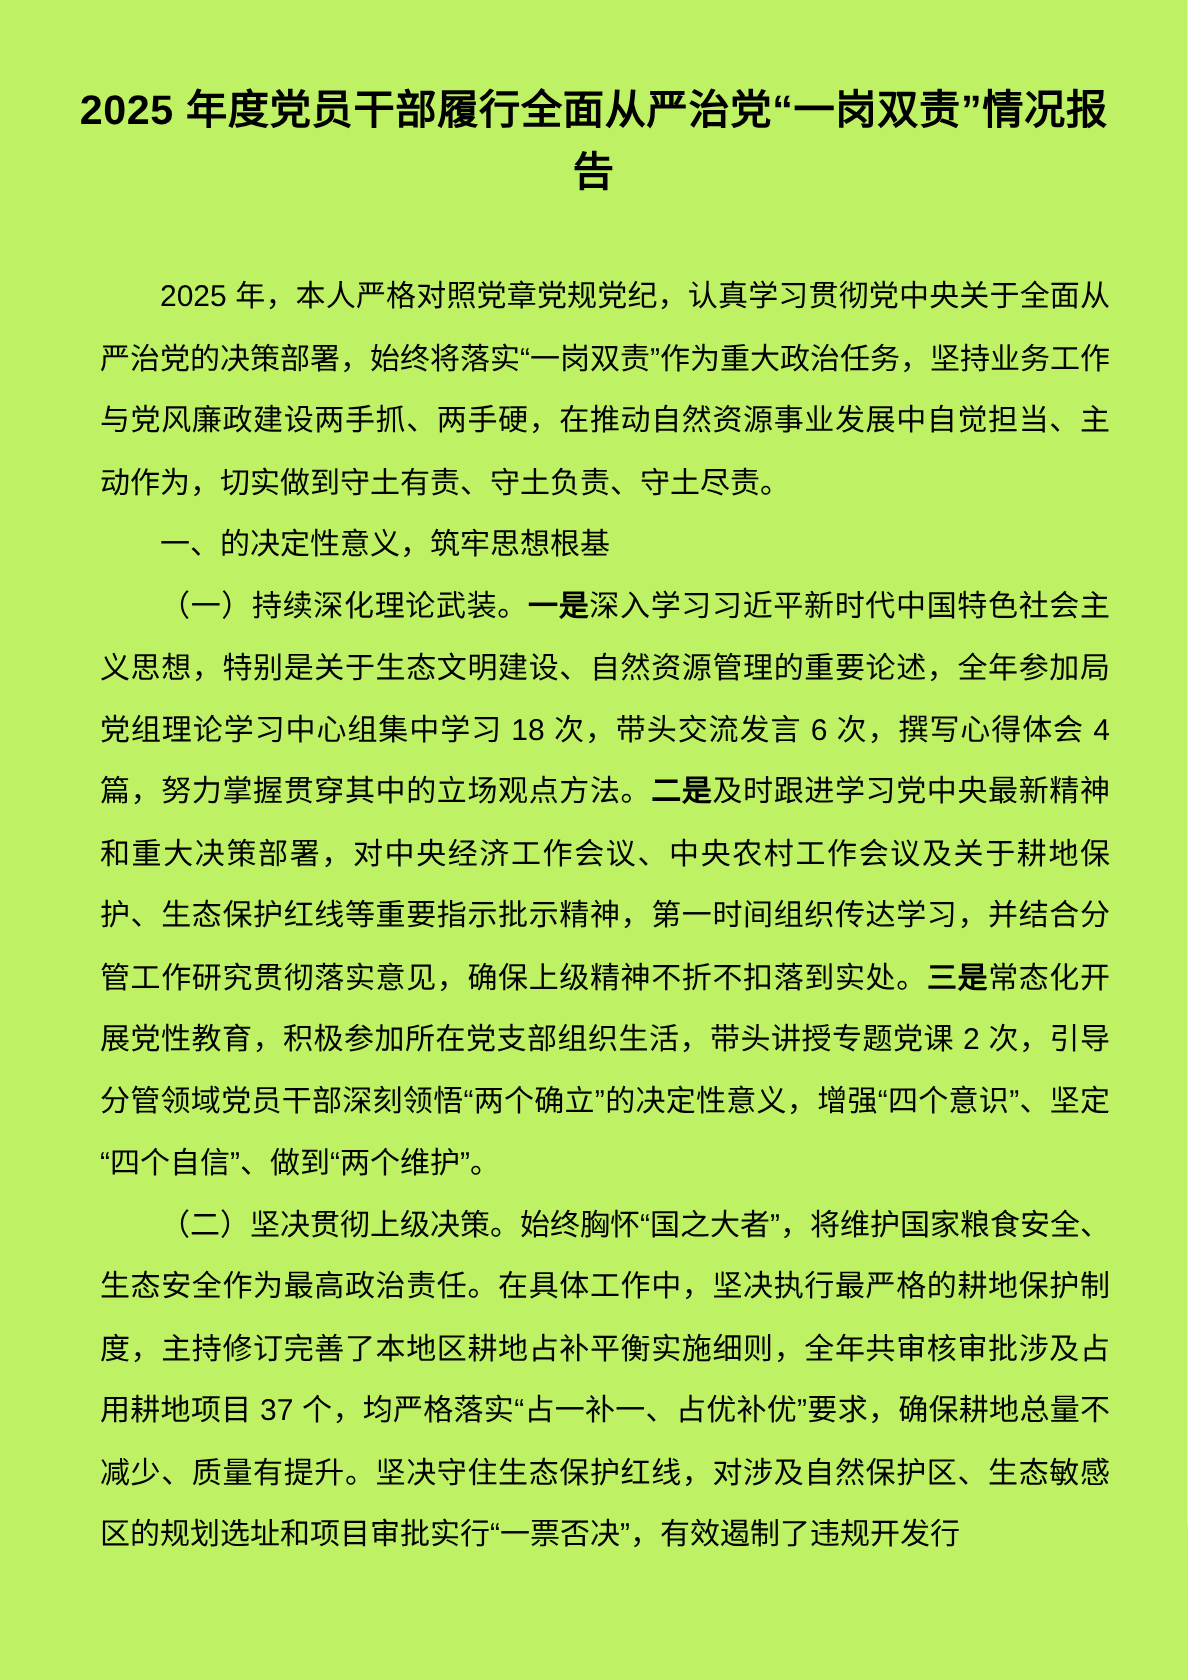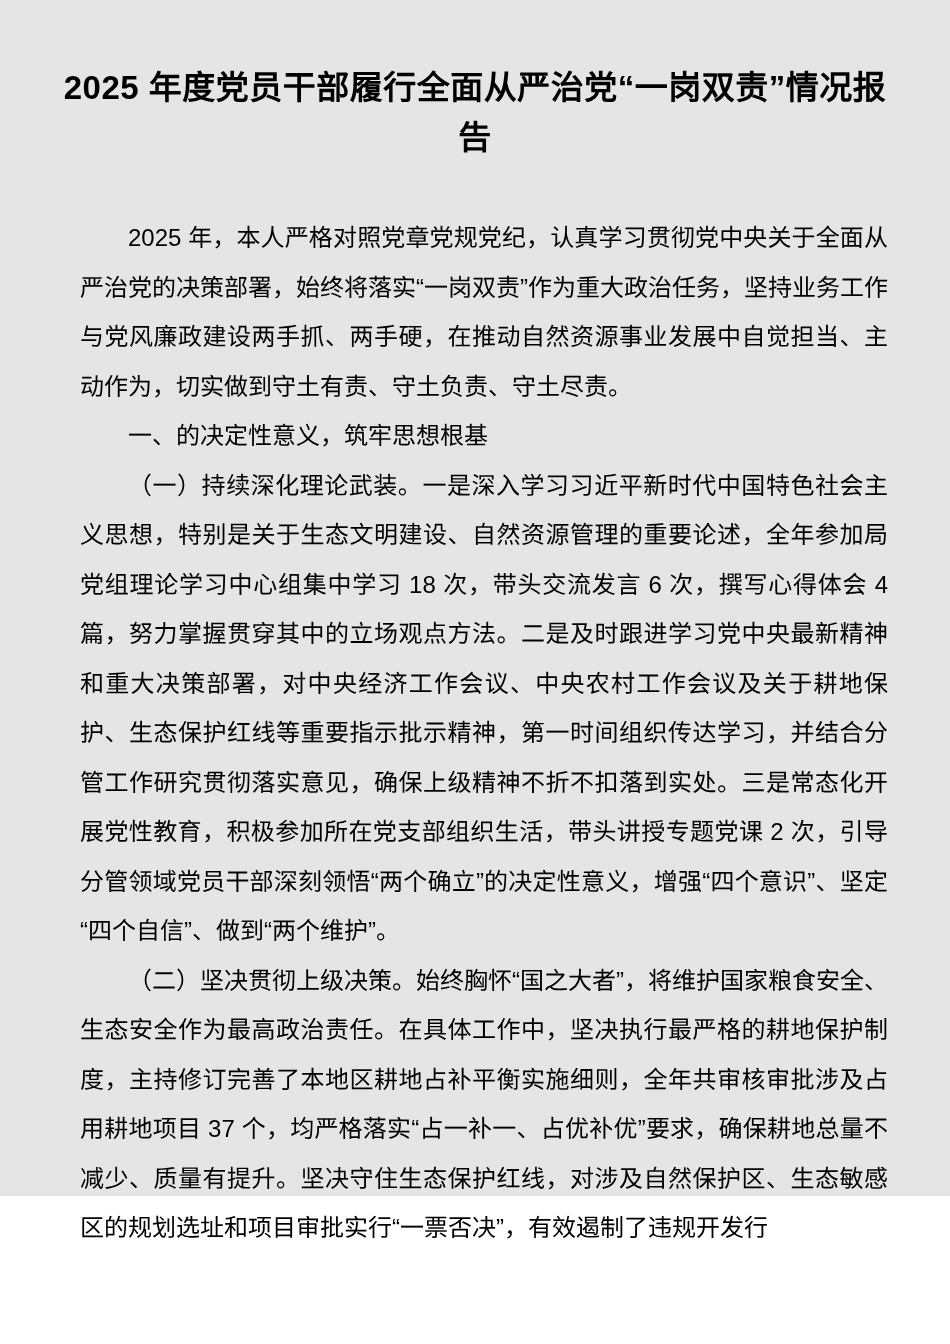--- a/index.html
+++ b/index.html
@@ -10,23 +10,23 @@
   body {
     width: 950px;
     height: 1344px;
     overflow: hidden;
     font-family: "Liberation Sans", "DejaVu Sans", sans-serif;
     color: #000000;
   }
   .page {
     box-sizing: border-box;
     width: 950px;
-    height: 1196px;
+    height: 1344px;
     padding: 63px 62px 0 62px;
-    background: #e5e5e5;
+    background: #bef264;
   }
   .doc-title {
     margin: 0;
     font-size: 33px;
     font-weight: 700;
     line-height: 50px;
     text-align: center;
     letter-spacing: 0.5px;
   }
   .content {
@@ -35,21 +35,21 @@
   }
   .para {
     margin: 0;
     font-size: 24px;
     line-height: 49.5px;
     text-align: justify;
     text-indent: 2em;
     word-break: break-all;
   }
   .para .b {
-    font-weight: 400;
+    font-weight: 700;
   }
 </style>
 </head>
 <body>
 
 <div class="page">
 
   <h1 class="doc-title">2025 年度党员干部履行全面从严治党“一岗双责”情况报告</h1>
 
   <div class="content">

